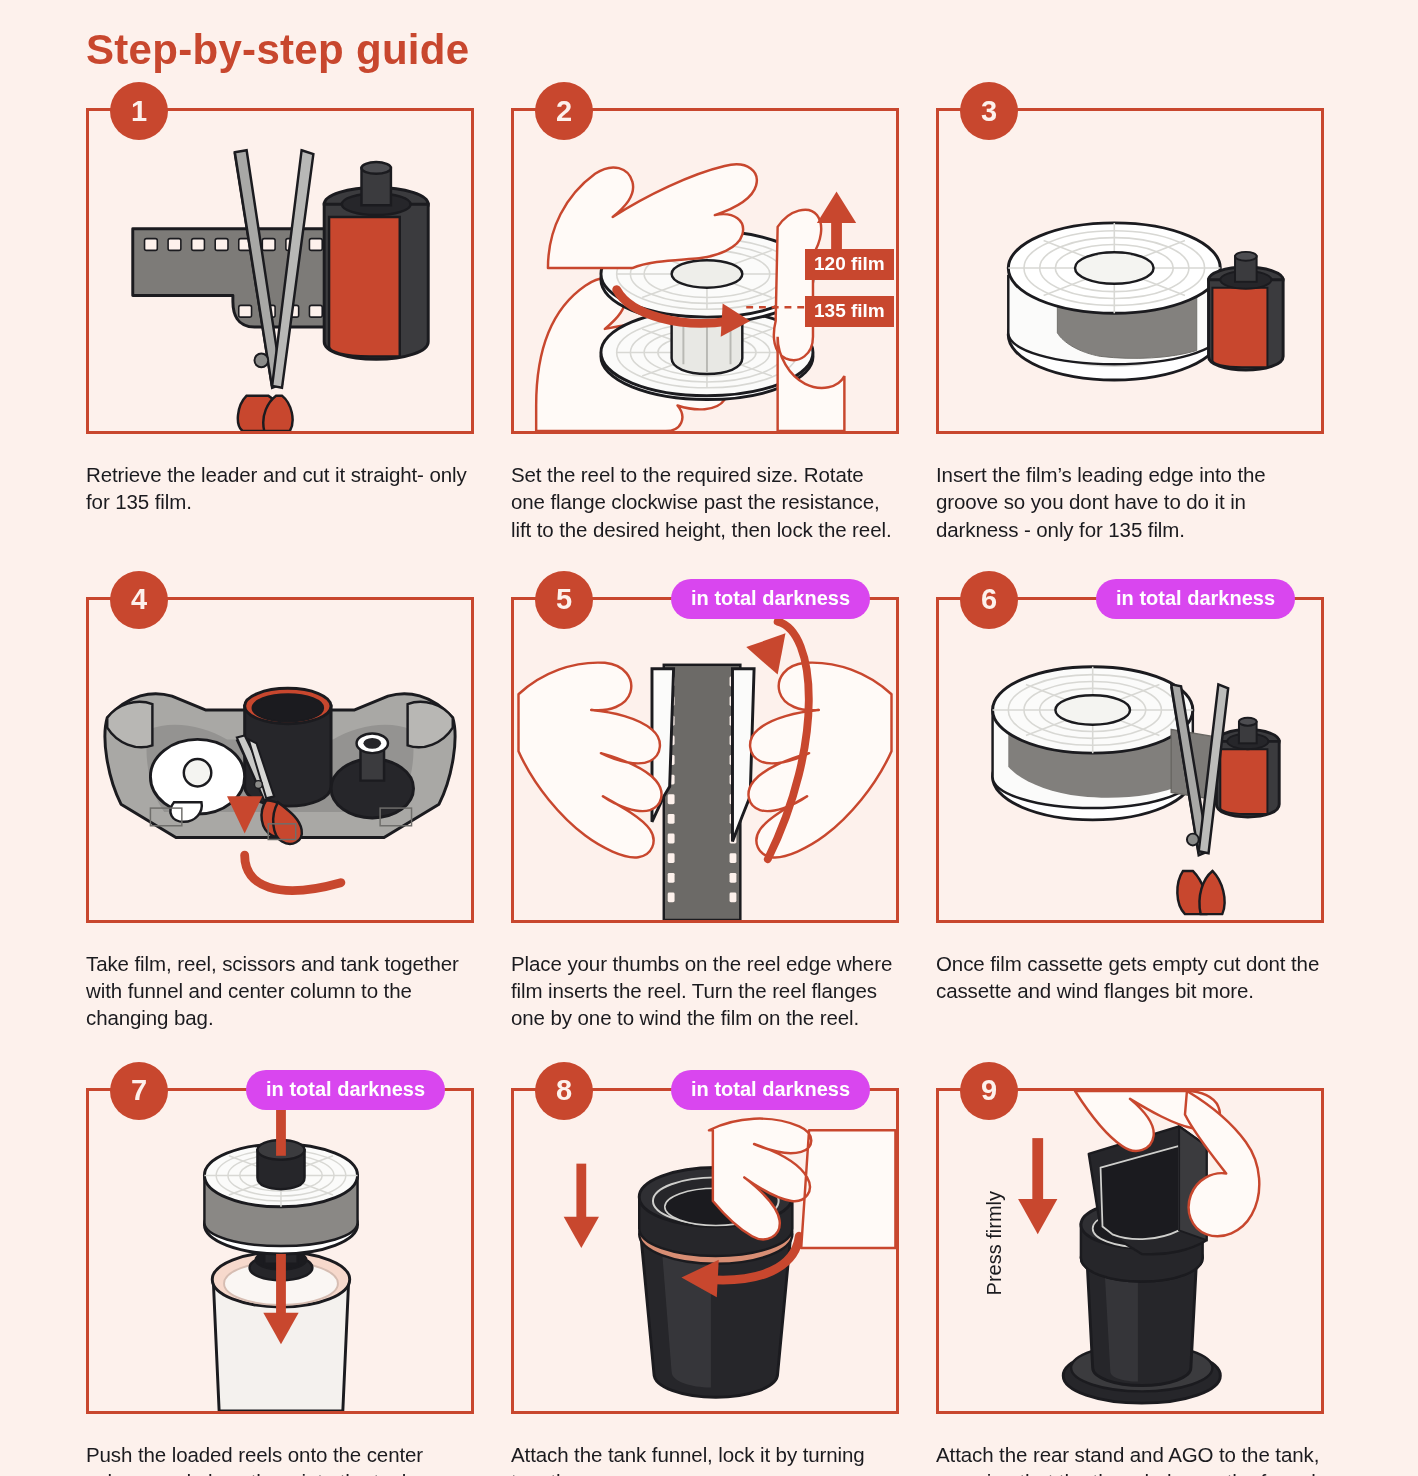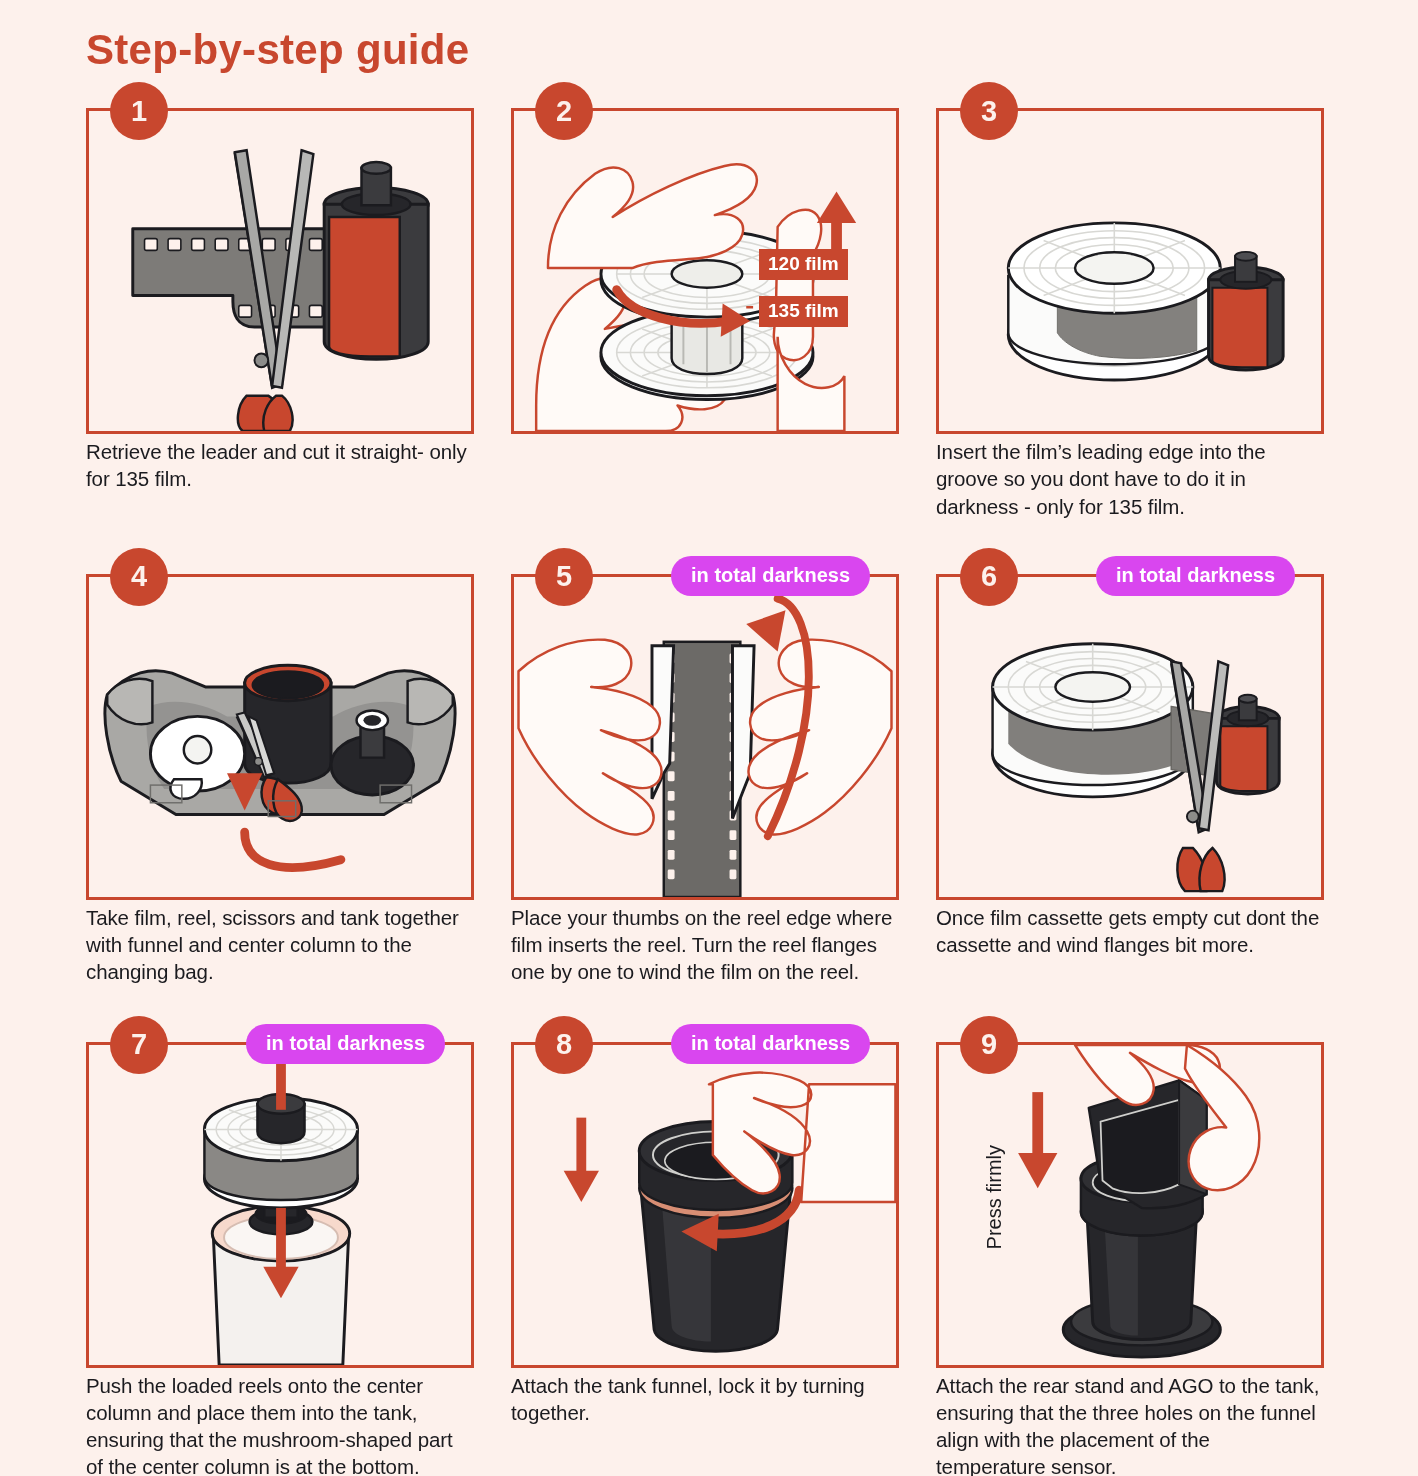--- a/index.html
+++ b/index.html
@@ -88,39 +88,40 @@
     font-size: 20px;
     font-weight: bold;
     display: flex;
     align-items: center;
     justify-content: center;
     white-space: nowrap;
     z-index: 5;
   }
 
   .caption {
-    margin-top: 4px;
+    margin-top: 27px;
     font-size: 20.5px;
     line-height: 1.33;
     color: #1b1b1f;
     letter-spacing: -0.1px;
     width: 388px;
   }
 
   .row-gap-a { height: 54px; }
   .row-gap-b { height: 56px; }
 
   .film-label {
     position: absolute;
     background: #c8472e;
     color: #ffffff;
     font-size: 19px;
     font-weight: bold;
     padding: 4px 9px 5px;
     white-space: nowrap;
+    margin-left: 46px;
   }
 
   .press-firmly {
     position: absolute;
     left: 44px;
     top: 100px;
     font-size: 20px;
     color: #1b1b1f;
     writing-mode: vertical-rl;
     transform: rotate(180deg);
@@ -227,20 +228,21 @@
 
             <path d="M328 168 L328 100" stroke="#c8472e" stroke-width="11" fill="none"></path>
             <path d="M328 82 L348 114 L308 114 Z" fill="#c8472e"></path>
 
             <path d="M236 200 L336 200" stroke="#c8472e" stroke-width="2.5" stroke-dasharray="7 6" fill="none"></path>
           </svg>
           <div class="film-label" style="left:245px; top:138px;">120 film</div>
           <div class="film-label" style="left:245px; top:185px;">135 film</div>
         </div>
       </div>
+      <div class="caption">Set the reel to the required size. Rotate one flange clockwise past the resistance, lift to the desired height, then lock the reel.</div>
     </div>
 
     <div class="cell spacer"></div>
 
     <div class="cell">
       <div class="panel">
         <div class="step-badge">3</div>
         <div class="art">
           <svg viewBox="0 0 388 326">
 

